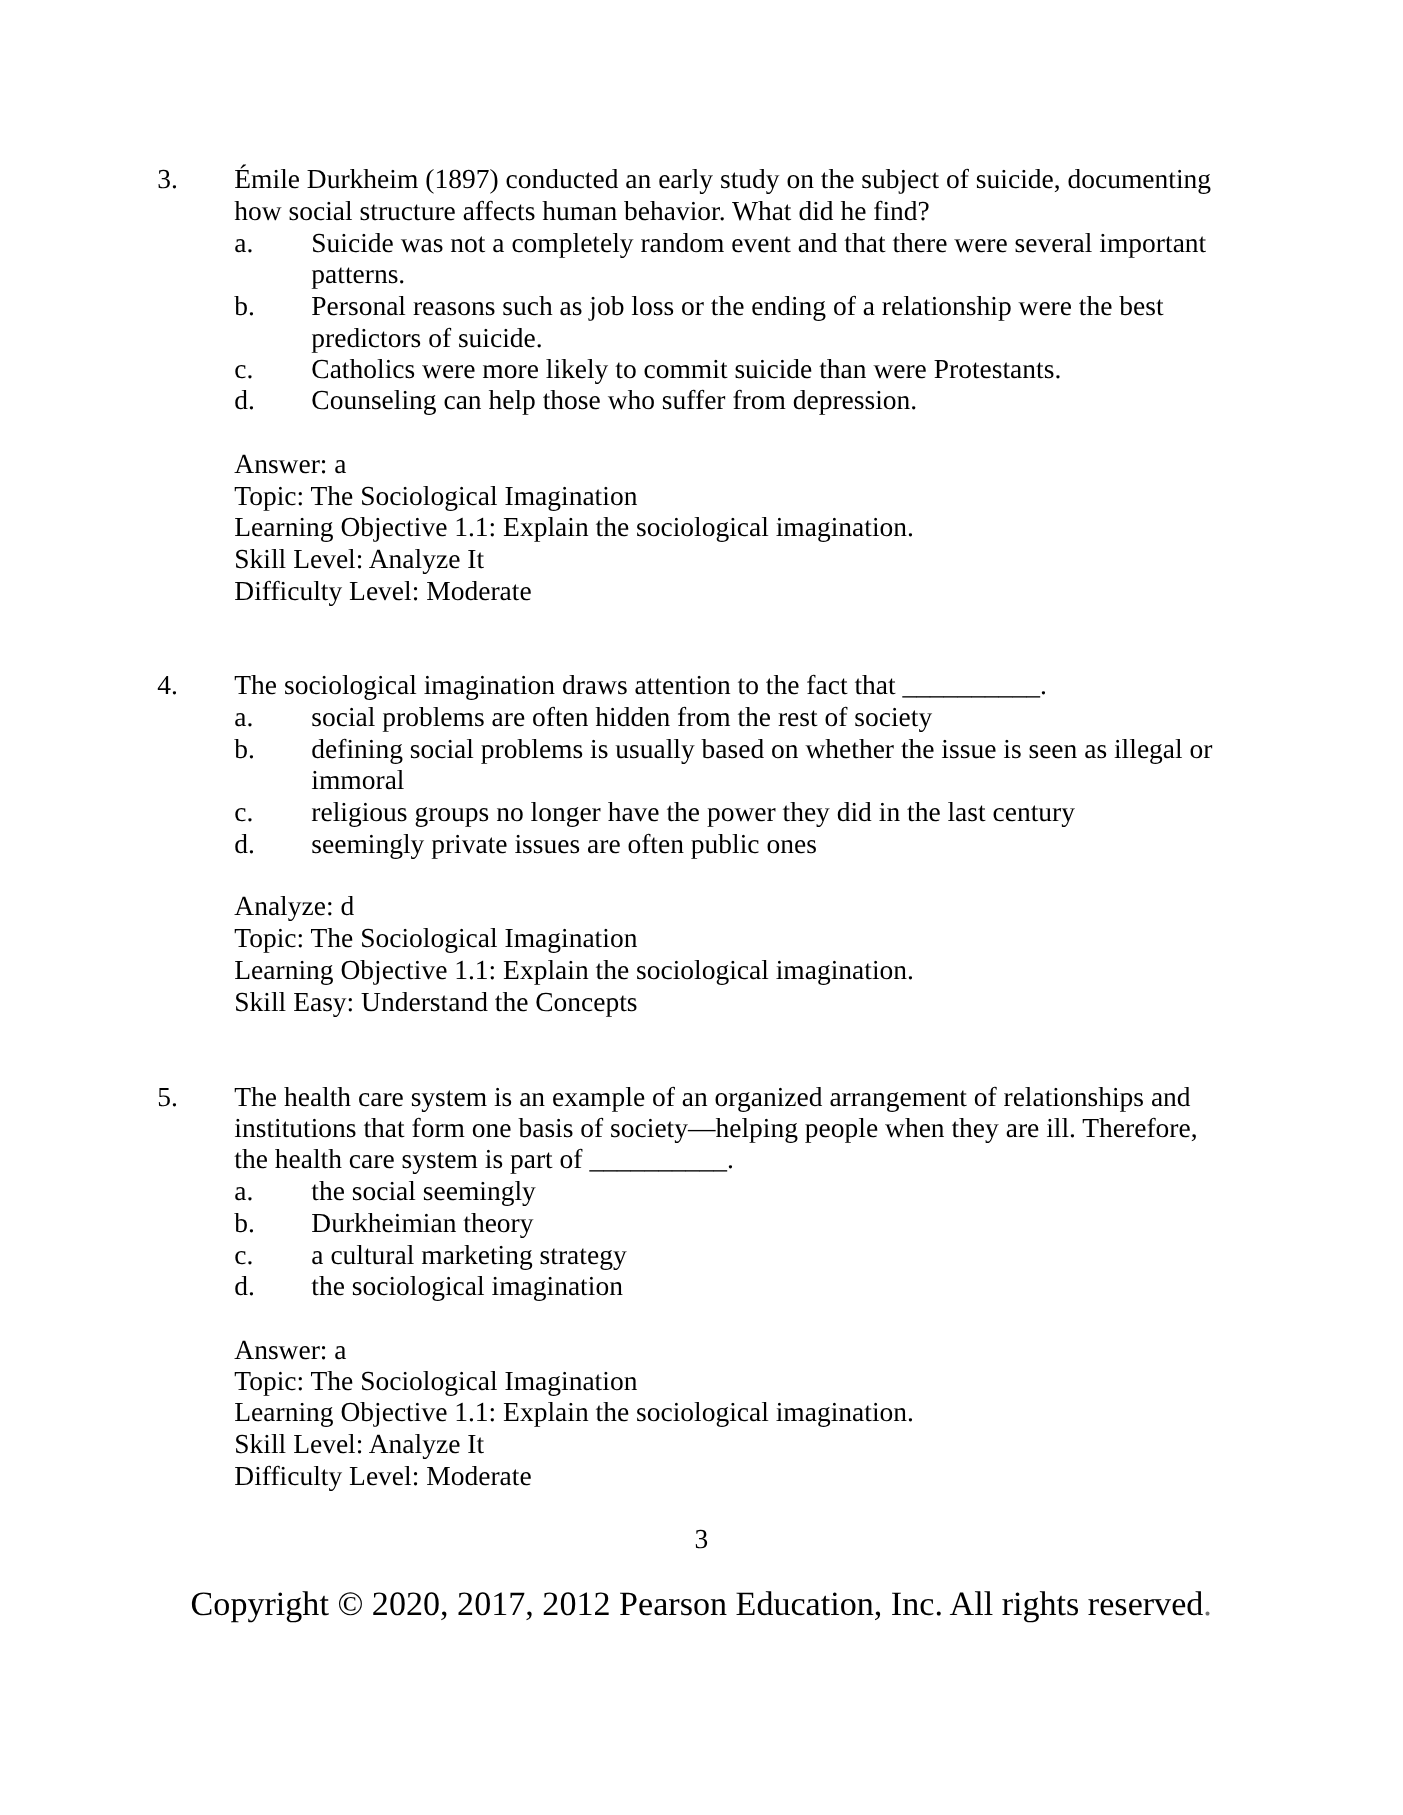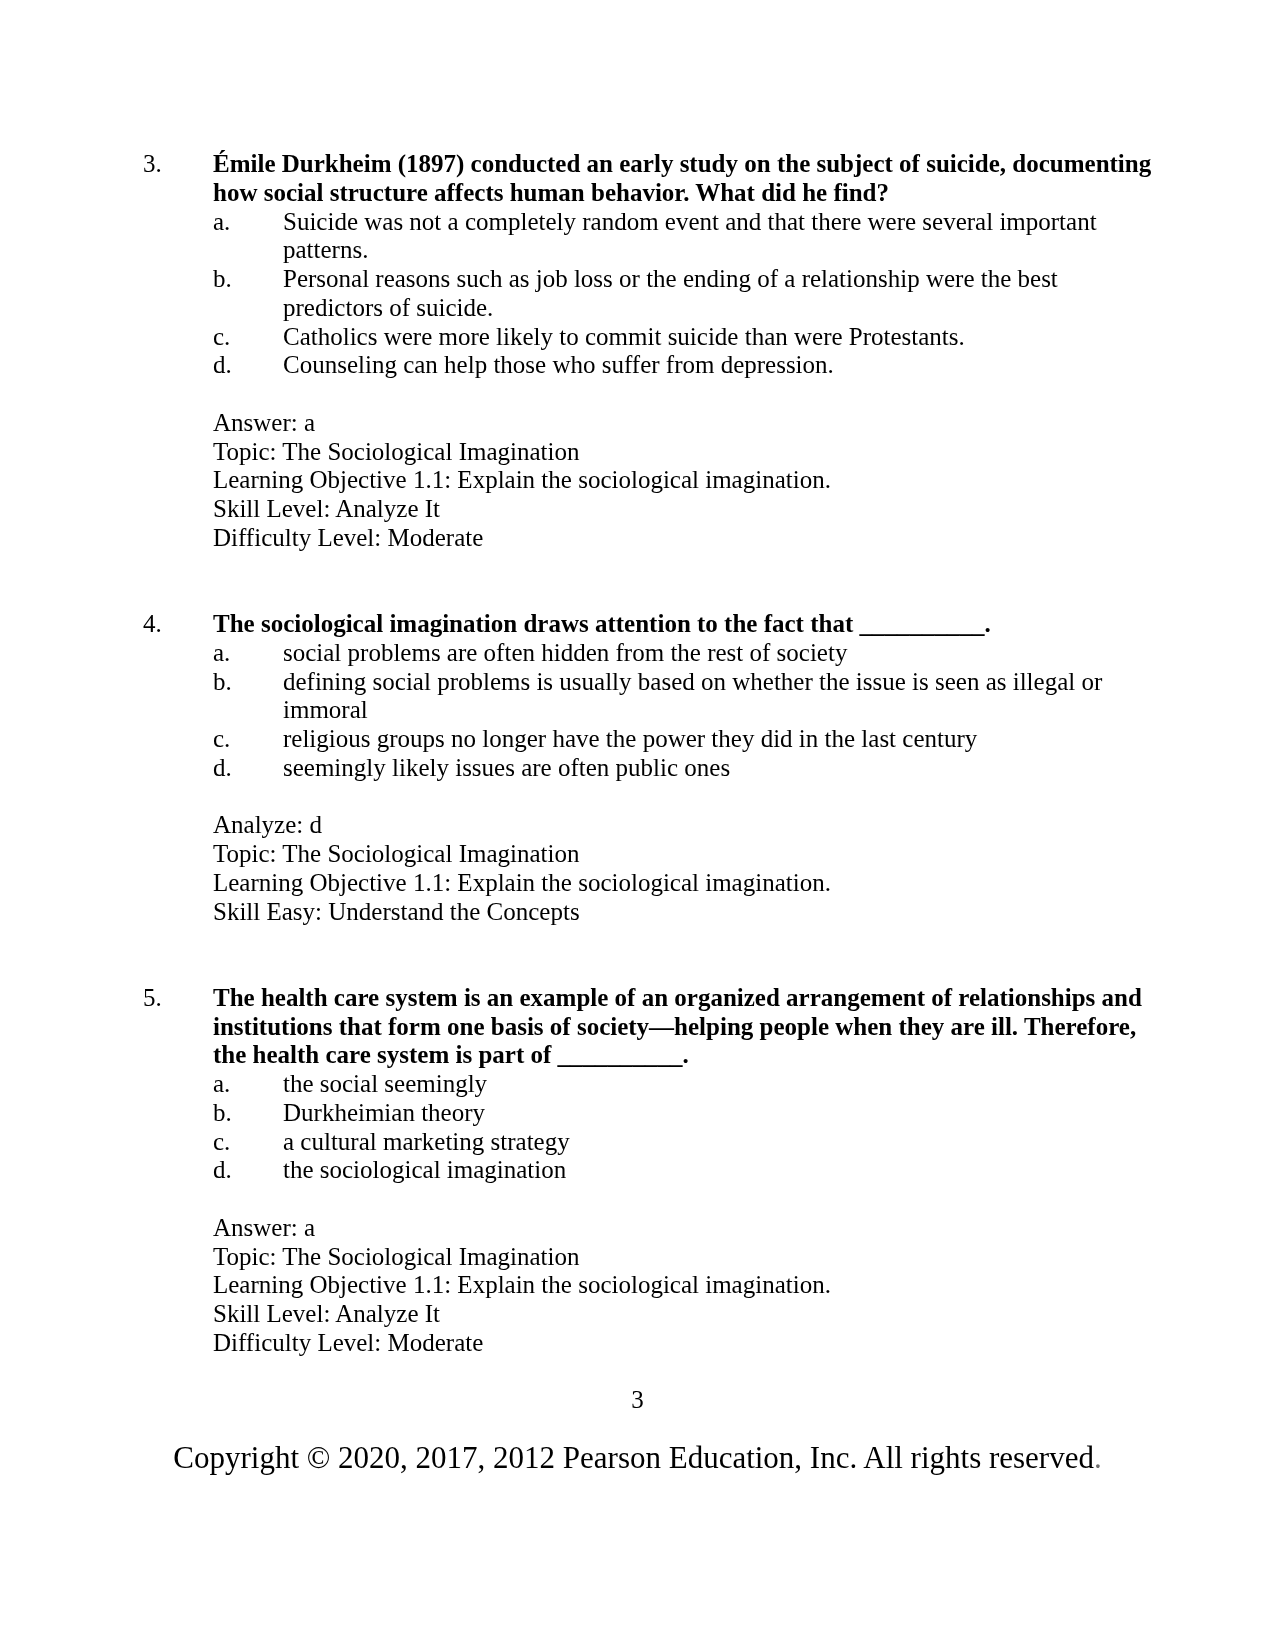--- a/index.html
+++ b/index.html
@@ -19,21 +19,21 @@
   .doc {
     box-sizing: border-box;
     width: 1275px;
     height: 1650px;
     padding: 150px 60px 0 143px;
   }
   .q-block { margin-bottom: 57.5px; }
   .q-block.last { margin-bottom: 0; }
   .q-row { display: flex; align-items: flex-start; }
   .q-num { flex: 0 0 70px; }
-  .q-text { white-space: pre-wrap; flex: 1 1 auto; font-weight: bold; }
+  .q-text { white-space: pre-wrap; flex: 1 1 auto; }
   .opt-row { display: flex; align-items: flex-start; margin-left: 70px; }
   .opt-letter { flex: 0 0 70px; }
   .opt-text { white-space: pre-wrap; flex: 1 1 auto; }
   .answer-block { margin-left: 70px; margin-top: 28.75px; font-family: Liberation Serif, serif; }
   .footer-area {
     margin-left: -143px;
     margin-right: -60px;
     text-align: center;
   }
   .page-num { margin-top: 28.75px; }
@@ -95,21 +95,21 @@
       <span class="opt-letter">b.</span>
       <div class="opt-text">defining social problems is usually based on whether the issue is seen as illegal or
 immoral</div>
     </div>
     <div class="opt-row">
       <span class="opt-letter">c.</span>
       <div class="opt-text">religious groups no longer have the power they did in the last century</div>
     </div>
     <div class="opt-row">
       <span class="opt-letter">d.</span>
-      <div class="opt-text">seemingly likely issues are often public ones</div>
+      <div class="opt-text">seemingly private issues are often public ones</div>
     </div>
     <div class="answer-block">
       <div>Analyze: d</div>
       <div>Topic: The Sociological Imagination</div>
       <div>Learning Objective 1.1: Explain the sociological imagination.</div>
       <div>Skill Easy: Understand the Concepts</div>
     </div>
   </div>
 
   <div class="q-block last">

